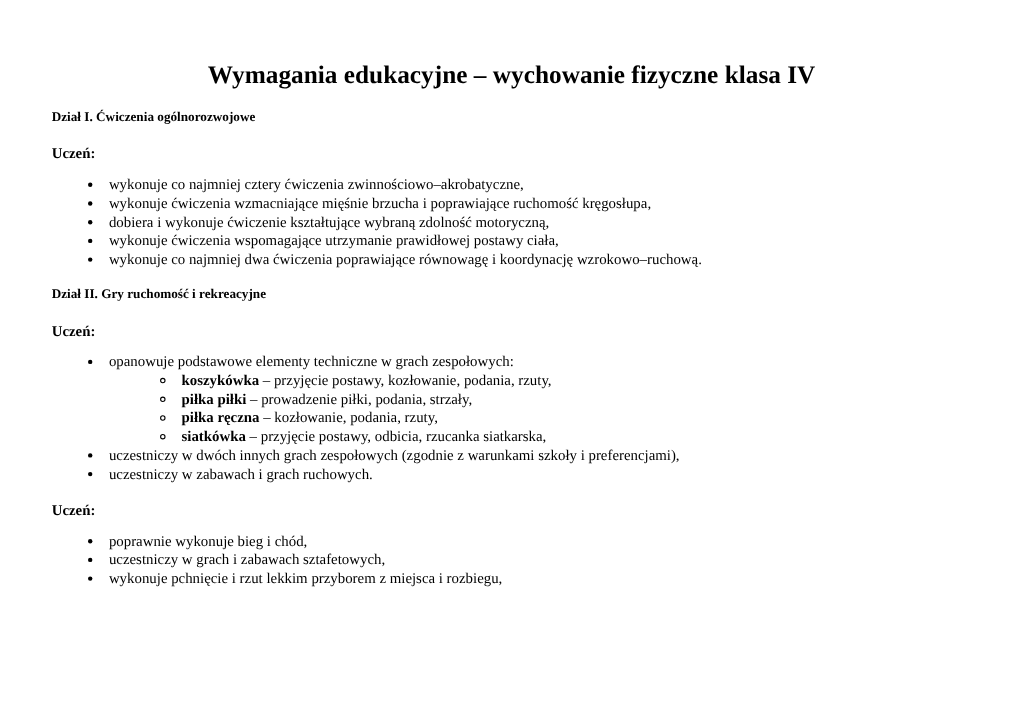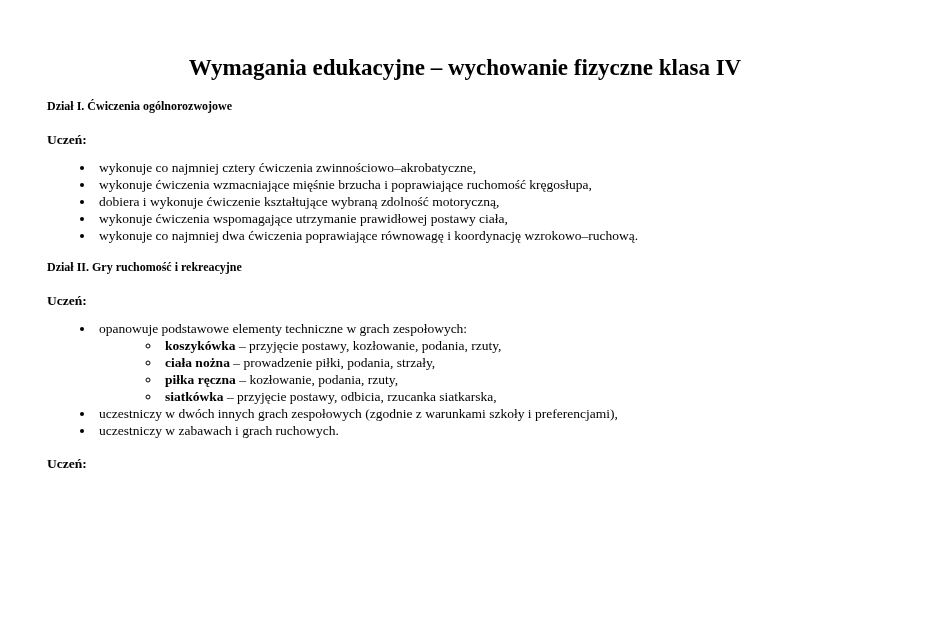--- a/index.html
+++ b/index.html
@@ -80,27 +80,32 @@
   </section>
 
   <section>
     <h2 class="section-heading">Dział II. Gry ruchomość i rekreacyjne</h2>
     <p class="uczen">Uczeń:</p>
     <ul class="bullets">
       <li>
         <span>opanowuje podstawowe elementy techniczne w grach zespołowych:</span>
         <ul class="sub">
           <li><b>koszykówka</b><span> – przyjęcie postawy, kozłowanie, podania, rzuty,</span></li>
-          <li><b>ciała nożna</b><span> – prowadzenie piłki, podania, strzały,</span></li>
+          <li><b>piłka piłki</b><span> – prowadzenie piłki, podania, strzały,</span></li>
           <li><b>piłka ręczna</b><span> – kozłowanie, podania, rzuty,</span></li>
           <li><b>siatkówka</b><span> – przyjęcie postawy, odbicia, rzucanka siatkarska,</span></li>
         </ul>
       </li>
       <li>uczestniczy w dwóch innych grach zespołowych (zgodnie z warunkami szkoły i preferencjami),</li>
       <li>uczestniczy w zabawach i grach ruchowych.</li>
     </ul>
   </section>
 
   <section>
     <p class="uczen">Uczeń:</p>
+    <ul class="bullets">
+      <li>poprawnie wykonuje bieg i chód,</li>
+      <li>uczestniczy w grach i zabawach sztafetowych,</li>
+      <li>wykonuje pchnięcie i rzut lekkim przyborem z miejsca i rozbiegu,</li>
+    </ul>
   </section>
 
 </div>
 
 </body></html>

